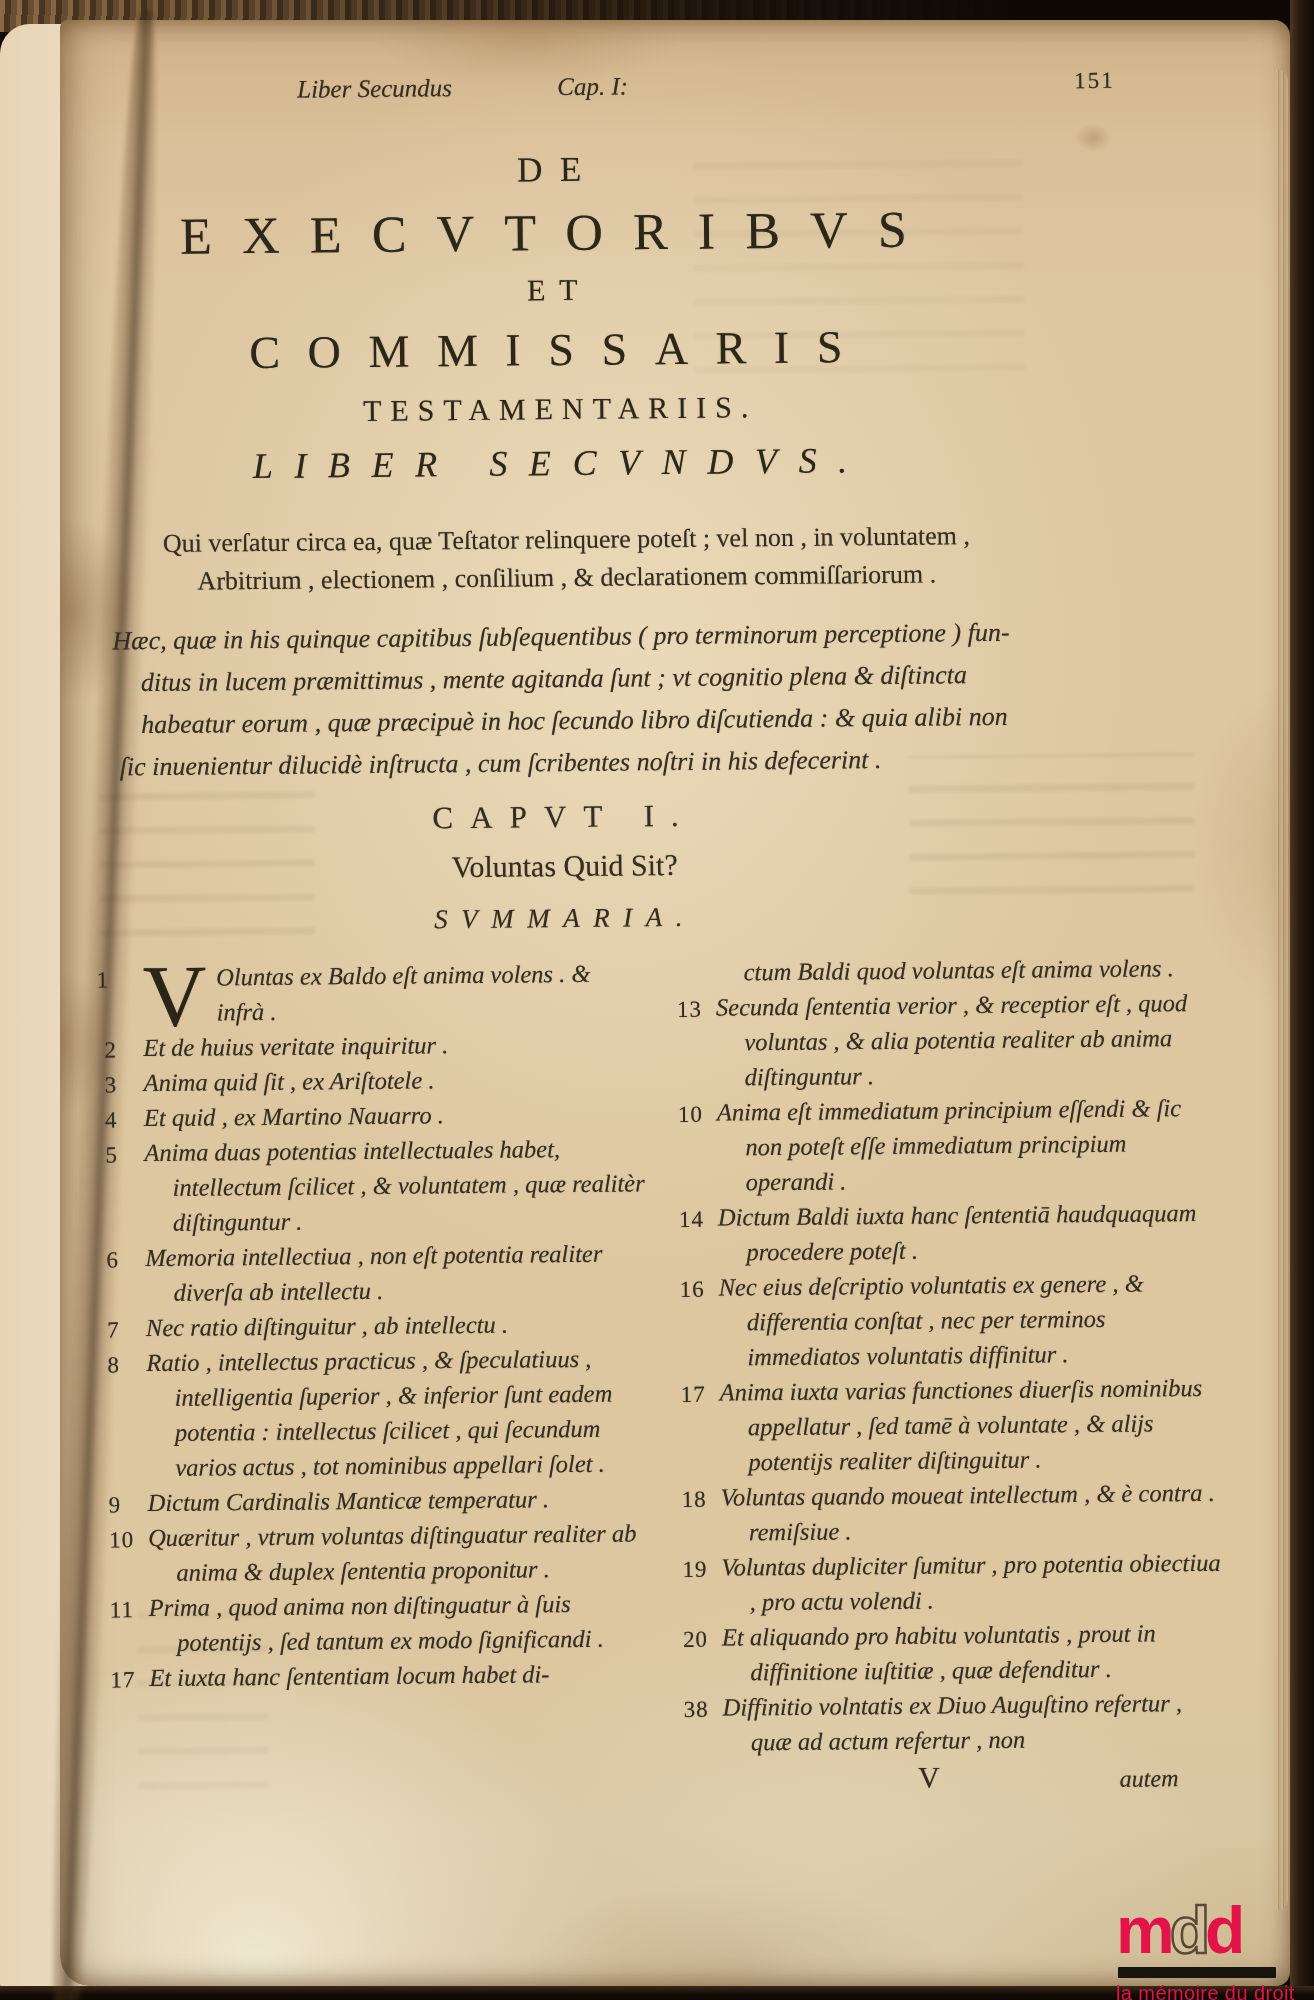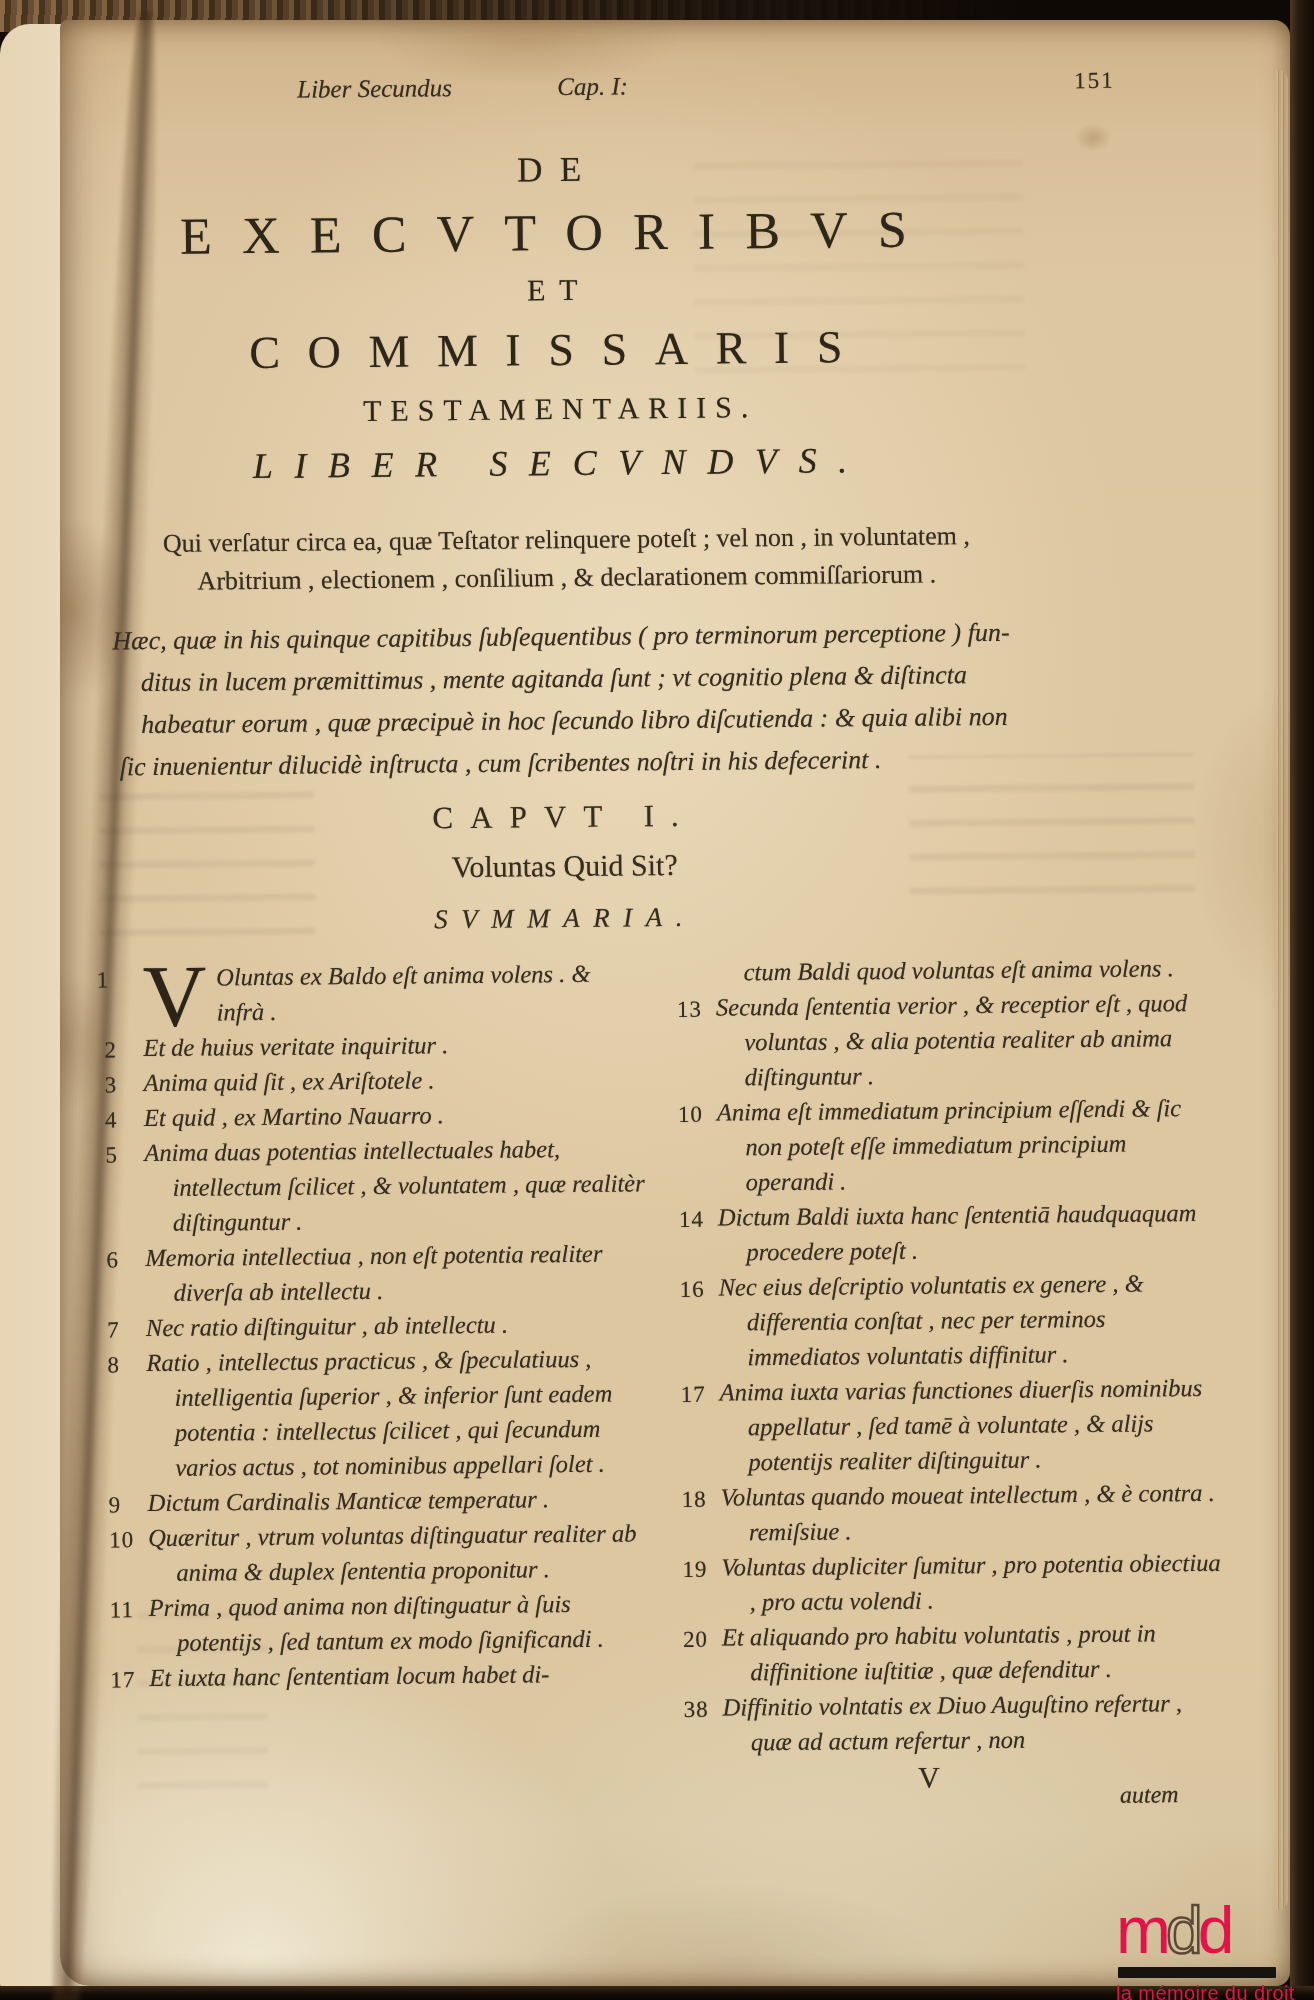--- a/index.html
+++ b/index.html
@@ -83,34 +83,34 @@
   .si{position:relative;}
   .num{position:absolute;left:7px;top:2px;width:42px;font-style:normal;font-size:23px;letter-spacing:1px;}
   .txt{display:block;margin-left:46px;padding-left:28px;text-indent:-28px;}
   .cont .txt{text-indent:0;}
   .si0{margin-left:46px;}
   .si0 .num{left:-46px;}
   .si0 .cap{float:left;font-style:normal;font-size:88px;line-height:64px;margin:5px 10px 0 0;color:#2c2416;}
   .si0 .txt-inline{display:inline;}
   .sigrow{position:relative;height:42px;margin-top:2px;}
   .sig{position:absolute;left:44%;font-style:normal;font-size:30px;}
-  .catch{position:absolute;right:46px;top:20px;font-size:24px;}
+  .catch{position:absolute;right:46px;top:4px;font-size:24px;}
 
   
   .ghost{position:absolute;opacity:.13;filter:blur(1.6px);pointer-events:none;
     background:repeating-linear-gradient(0deg, transparent 0 16px, rgba(75,55,30,.55) 16px 23px, transparent 23px 34px);}
   .g1{left:40px;top:752px;width:215px;height:175px;}
   .g2{left:850px;top:738px;width:285px;height:155px;}
   .g3{left:640px;top:120px;width:330px;height:250px;opacity:.07;}
   .g4{left:70px;top:1570px;width:130px;height:210px;opacity:.09;}
 
   
   .wm{position:absolute;right:8px;bottom:-5px;z-index:5;width:190px;
     font-family:"Liberation Sans","DejaVu Sans",sans-serif;}
-  .wm-letters{font-size:66px;font-weight:400;letter-spacing:-5px;line-height:58px;color:#e3134a;}
+  .wm-letters{font-size:66px;font-weight:700;letter-spacing:-5px;line-height:58px;color:#e3134a;}
   .wm-letters .dout{color:rgba(230,215,195,.12);-webkit-text-stroke:2.5px #5c4836;}
   .wm-bar{width:158px;height:11px;background:#17130e;margin:8px 0 4px 2px;border-radius:1px;}
   .wm-tag{font-size:20px;color:#e3134a;letter-spacing:.4px;white-space:nowrap;}
 </style>
 </head>
 <body>
 
 <div class="photo">
   <div class="wood-top"></div>
   <div class="left-page"></div>

